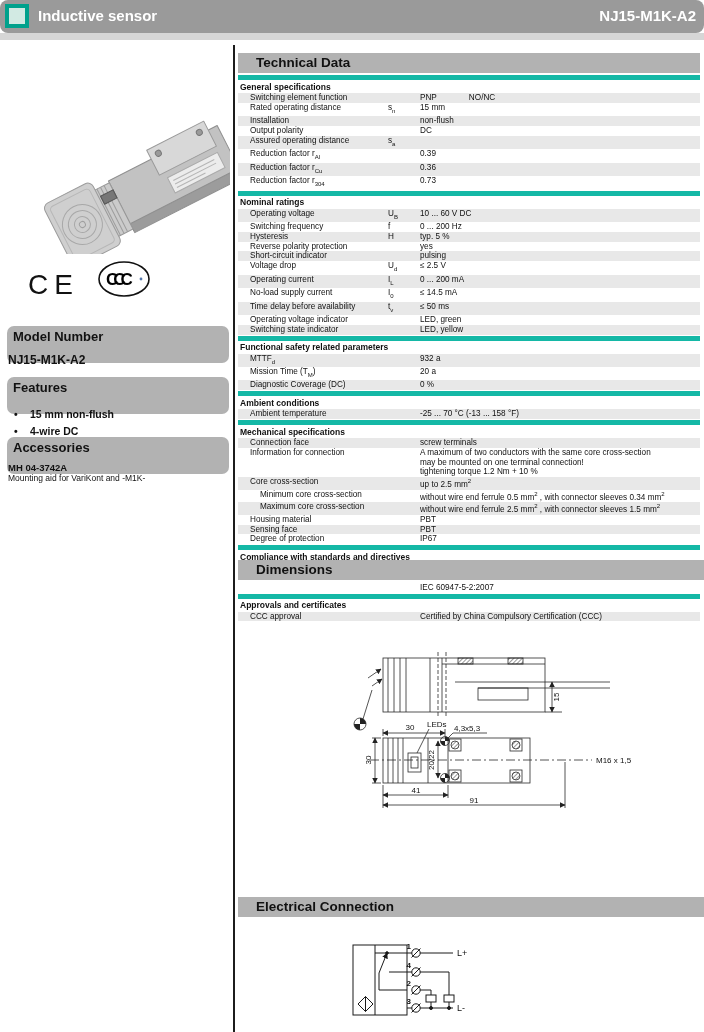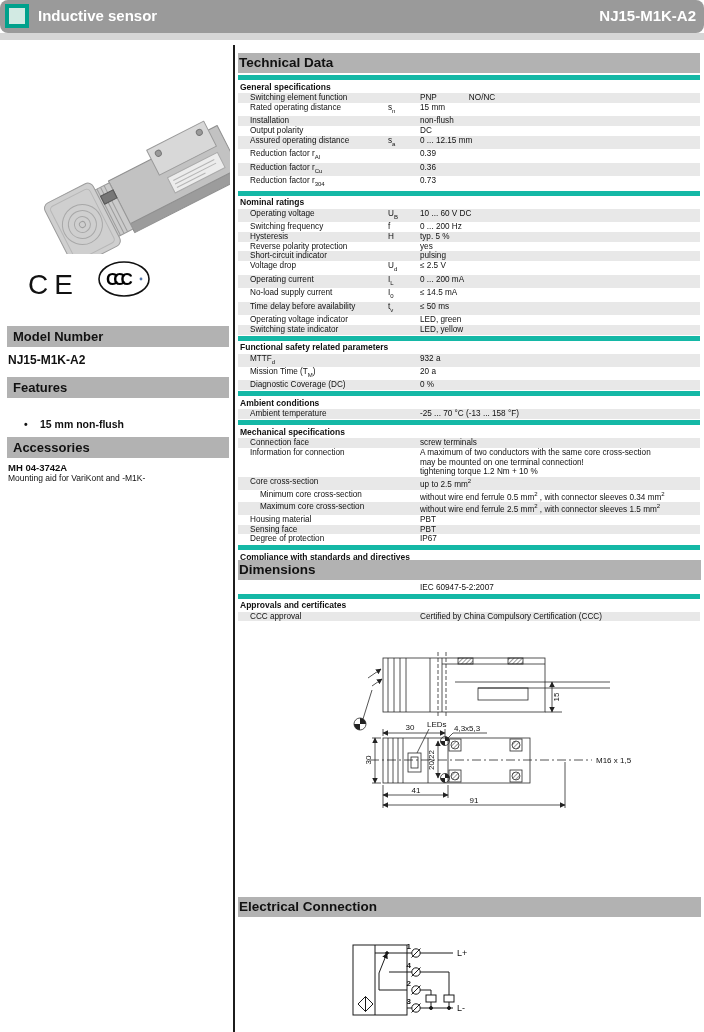--- a/index.html
+++ b/index.html
@@ -6,36 +6,36 @@
   #page{position:relative;width:704px;height:1032px;background:#fff;overflow:hidden;
         font-family:"Liberation Sans", sans-serif;color:#111;}
   
   .top-bar{position:absolute;left:0;top:0;width:704px;height:33px;background:var(--header-bar,#9a9a9a);border-radius:8px;}
   .top-icon{position:absolute;left:5px;top:4px;width:24px;height:24px;box-sizing:border-box;
             border:4px solid var(--accent,#00a18c);background:#d2eae3;}
   .top-title{position:absolute;left:38px;top:7px;font-size:15px;font-weight:bold;color:#fff;}
   .top-model{position:absolute;right:8px;top:7px;font-size:15px;font-weight:bold;color:#fff;}
   .sub-strip{position:absolute;left:0;top:33px;width:704px;height:7px;background:#d6d6d6;}
   
-  .side-bar{position:absolute;left:7px;width:222px;height:21px;background:var(--bar,#b2b2b2);
-            font-weight:bold;font-size:13px;line-height:21px;padding-left:6px;box-sizing:border-box;}
+  .side-bar{position:absolute;left:7px;width:222px;height:37px;background:var(--bar,#b2b2b2);
+            font-weight:bold;font-size:13px;line-height:21px;padding-left:6px;box-sizing:border-box;border-radius:7px;}
   .model-value{position:absolute;left:8px;top:353px;font-size:12px;font-weight:bold;}
-  .features-list{position:absolute;left:10px;top:402px;margin:14px;padding:0;list-style:none;}
+  .features-list{position:absolute;left:10px;top:402px;margin:4px;padding:0;list-style:none;}
   .features-list li{font-size:10.5px;font-weight:bold;line-height:17px;}
   .features-list li .bullet{display:inline-block;width:16px;}
   .acc-name{position:absolute;left:8px;top:462px;font-size:9.5px;font-weight:bold;}
   .acc-desc{position:absolute;left:8px;top:473px;font-size:8.5px;}
   .ce-mark{position:absolute;left:28px;top:257px;font-size:28px;letter-spacing:6px;font-weight:500;margin-top:12px;}
   .ccc-logo{position:absolute;left:95px;top:258px;}
   .product-image{position:absolute;left:40px;top:44px;}
   
   .v-divider{position:absolute;left:233px;top:45px;width:1.5px;height:987px;background:#1c1c1c;}
   .main-col{position:absolute;left:238px;top:53px;width:462px;}
   .main-bar{height:20px;background:var(--bar,#b2b2b2);font-weight:bold;font-size:13.5px;
-            line-height:20px;padding-left:1px;}
+            line-height:20px;padding-left:18px;}
   .bar-dimensions{position:absolute;left:238px;top:560px;width:462px;}
   .bar-electrical{position:absolute;left:238px;top:897px;width:462px;}
   
   .t-table{margin-top:2px;}
   .t-sec-title{font-weight:bold;font-size:8.5px;border-top:5px solid #14b8a6;
                padding:1.5px 0 1.5px 2px;margin-top:1px;}
   .t-row{display:grid;grid-template-columns:150px 32px 1fr;font-size:8.2px;line-height:9.8px;min-height:9.8px;}
   .t-row.alt{background:var(--row-shade,#e8e8e8);}
   .t-label{padding-left:12px;}
   .t-row.ind .t-label{padding-left:22px;}
@@ -129,21 +129,20 @@
           <div class="t-val">non-flush</div>
         </div>
         <div class="t-row">
           <div class="t-label">Output polarity</div>
           <div class="t-sym"></div>
           <div class="t-val">DC</div>
         </div>
         <div class="t-row alt">
           <div class="t-label">Assured operating distance</div>
           <div class="t-sym">s<sub>a</sub></div>
-          <div class="t-val">0 ... 12.15 mm</div>
         </div>
         <div class="t-row">
           <div class="t-label">Reduction factor r<sub>Al</sub></div>
           <div class="t-sym"></div>
           <div class="t-val">0.39</div>
         </div>
         <div class="t-row alt">
           <div class="t-label">Reduction factor r<sub>Cu</sub></div>
           <div class="t-sym"></div>
           <div class="t-val">0.36</div>

